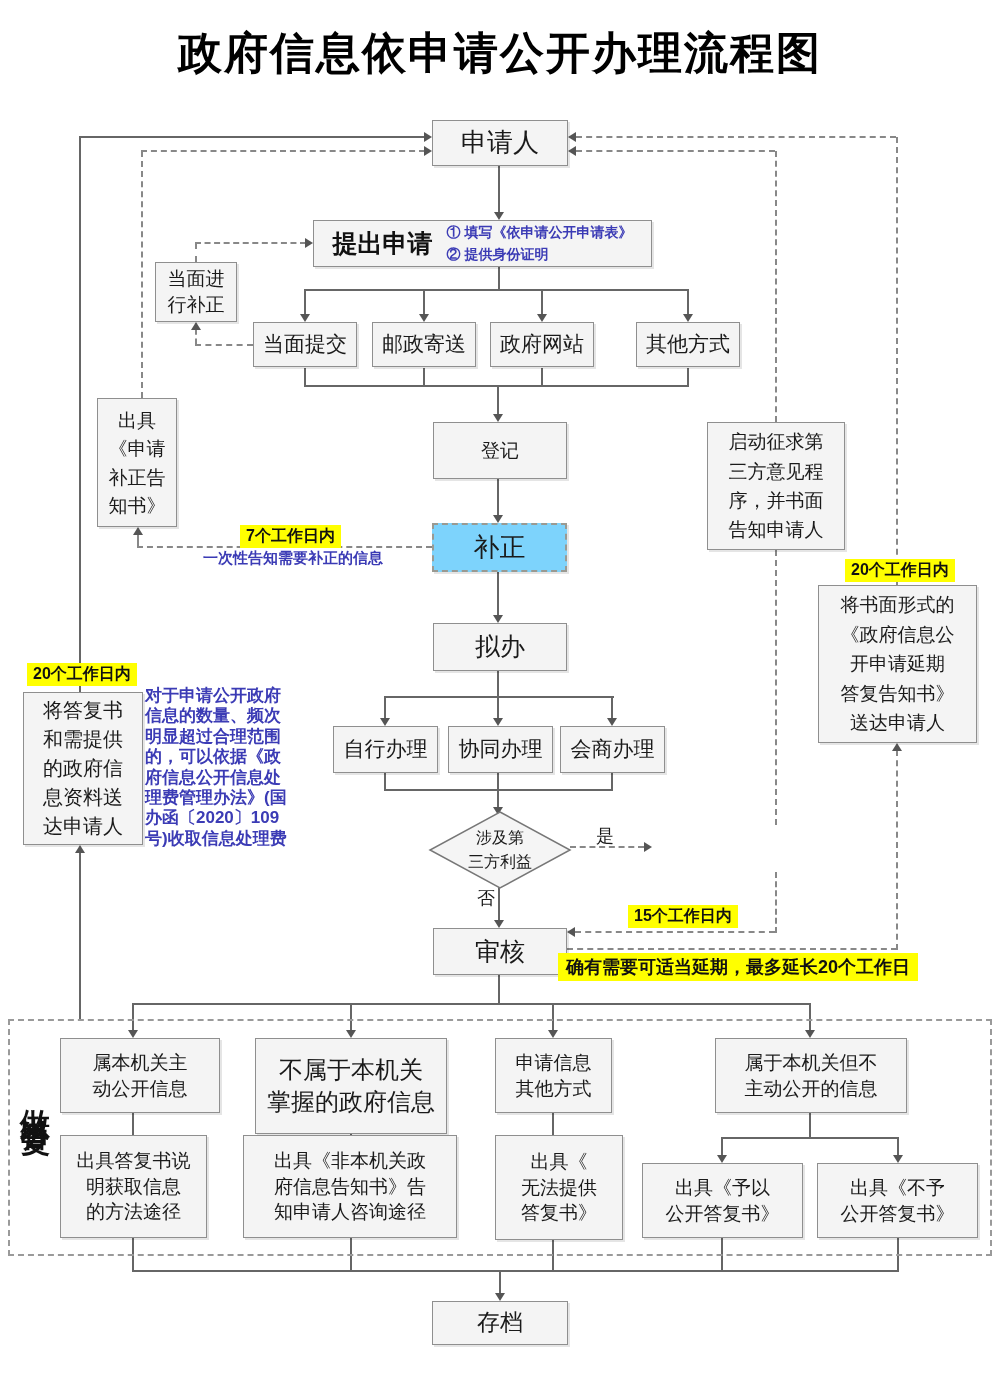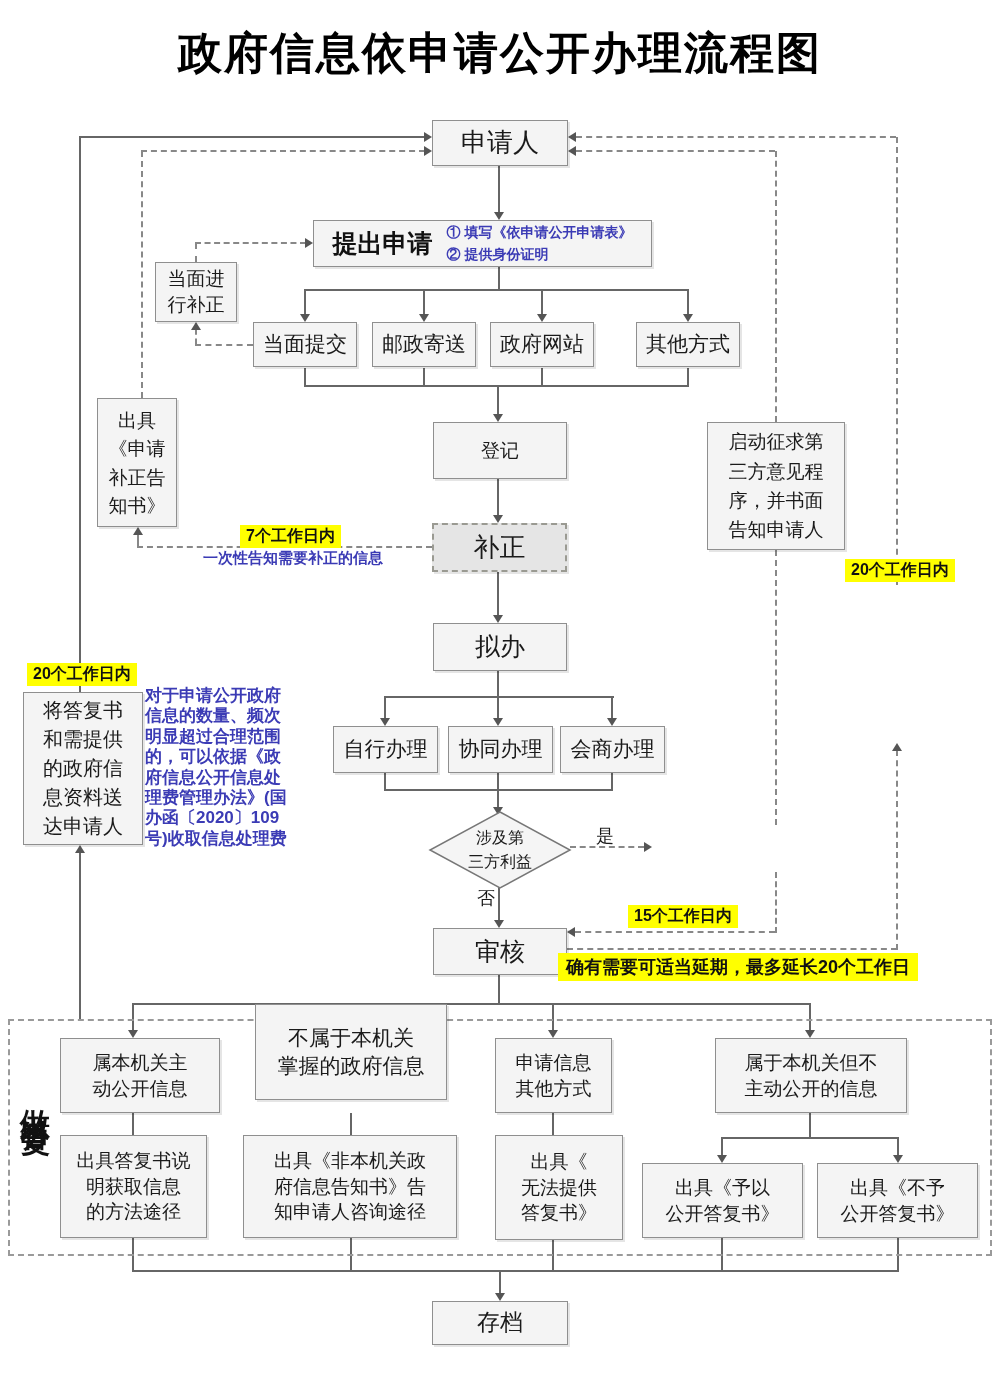--- a/index.html
+++ b/index.html
@@ -7,21 +7,21 @@
           font-family:"Liberation Sans",sans-serif;color:#1a1a1a;}
   .title{position:absolute;top:24px;left:0;width:100%;text-align:center;
          font-size:44px;font-weight:bold;letter-spacing:2px;color:#000;
          font-family:"Liberation Sans",sans-serif;}
   .node{position:absolute;background:#f4f4f4;border:1px solid #8f8f8f;
         display:flex;align-items:center;justify-content:center;text-align:center;
         white-space:pre-line;box-sizing:border-box;line-height:1.35;
         box-shadow:2px 2px 0 rgba(0,0,0,.10);}
   .kai{font-family:"DejaVu Serif","Liberation Serif",serif;}
   .hei{font-family:"Liberation Sans",sans-serif;}
-  .beige{background:#e5e5e5;border:2px dashed #9a9a92;}
+  .beige{background:#7dd3fc;border:2px dashed #9a9a92;}
   .sl{position:absolute;background:#666;}
   .dlh{position:absolute;border-top:2px dashed #888;height:0;}
   .dlv{position:absolute;border-left:2px dashed #888;width:0;}
   .ah{position:absolute;width:0;height:0;border:solid transparent;}
   .ah-down{border-width:8px 5px 0 5px;border-top-color:#555;}
   .ah-up{border-width:0 5px 8px 5px;border-bottom-color:#555;}
   .ah-right{border-width:5px 0 5px 8px;border-left-color:#555;}
   .ah-left{border-width:5px 8px 5px 0;border-right-color:#555;}
   .yl{position:absolute;background:#ffff00;color:#111;font-weight:bold;
       font-size:16px;padding:1px 6px;white-space:nowrap;}
@@ -184,35 +184,40 @@
   <svg style="position:absolute;left:428px;top:810px" width="144" height="80">
     <polygon points="72,2 142,40 72,78 2,40" fill="#f5f5f5" stroke="#777" stroke-width="1.5"></polygon>
   </svg>
   <div class="dtext" style="left:428px;top:826px;width:144px;font-size:16px;line-height:1.5">涉及第
 三方利益</div>
 
   <div class="node kai" style="left:707px;top:422px;width:138px;height:128px;font-size:19px;line-height:1.55">启动征求第
 三方意见程
 序，并书面
 告知申请人</div>
+  <div class="node kai" style="left:818px;top:585px;width:159px;height:158px;font-size:19px;line-height:1.55">将书面形式的
+《政府信息公
+开申请延期
+答复告知书》
+送达申请人</div>
 
   <div class="node hei" style="left:433px;top:928px;width:134px;height:47px;font-size:25px">审核</div>
 
   <div class="node kai" style="left:23px;top:692px;width:120px;height:153px;font-size:20px;line-height:1.45">将答复书
 和需提供
 的政府信
 息资料送
 达申请人</div>
 
   <div class="node kai" style="left:60px;top:1038px;width:160px;height:75px;font-size:19px">属本机关主
 动公开信息</div>
   <div class="node kai" style="left:60px;top:1135px;width:147px;height:103px;font-size:19px">出具答复书说
 明获取信息
 的方法途径</div>
-  <div class="node kai" style="left:255px;top:1004px;width:192px;height:96px;font-size:21px">不属于本机关
+  <div class="node kai" style="left:255px;top:1038px;width:192px;height:96px;font-size:24px">不属于本机关
 掌握的政府信息</div>
   <div class="node kai" style="left:243px;top:1135px;width:214px;height:103px;font-size:19px">出具《非本机关政
 府信息告知书》告
 知申请人咨询途径</div>
   <div class="node kai" style="left:495px;top:1038px;width:117px;height:75px;font-size:19px">申请信息
 其他方式</div>
   <div class="node kai" style="left:495px;top:1135px;width:128px;height:105px;font-size:19px">出具《
 无法提供
 答复书》</div>
   <div class="node kai" style="left:715px;top:1038px;width:192px;height:75px;font-size:19px">属于本机关但不

